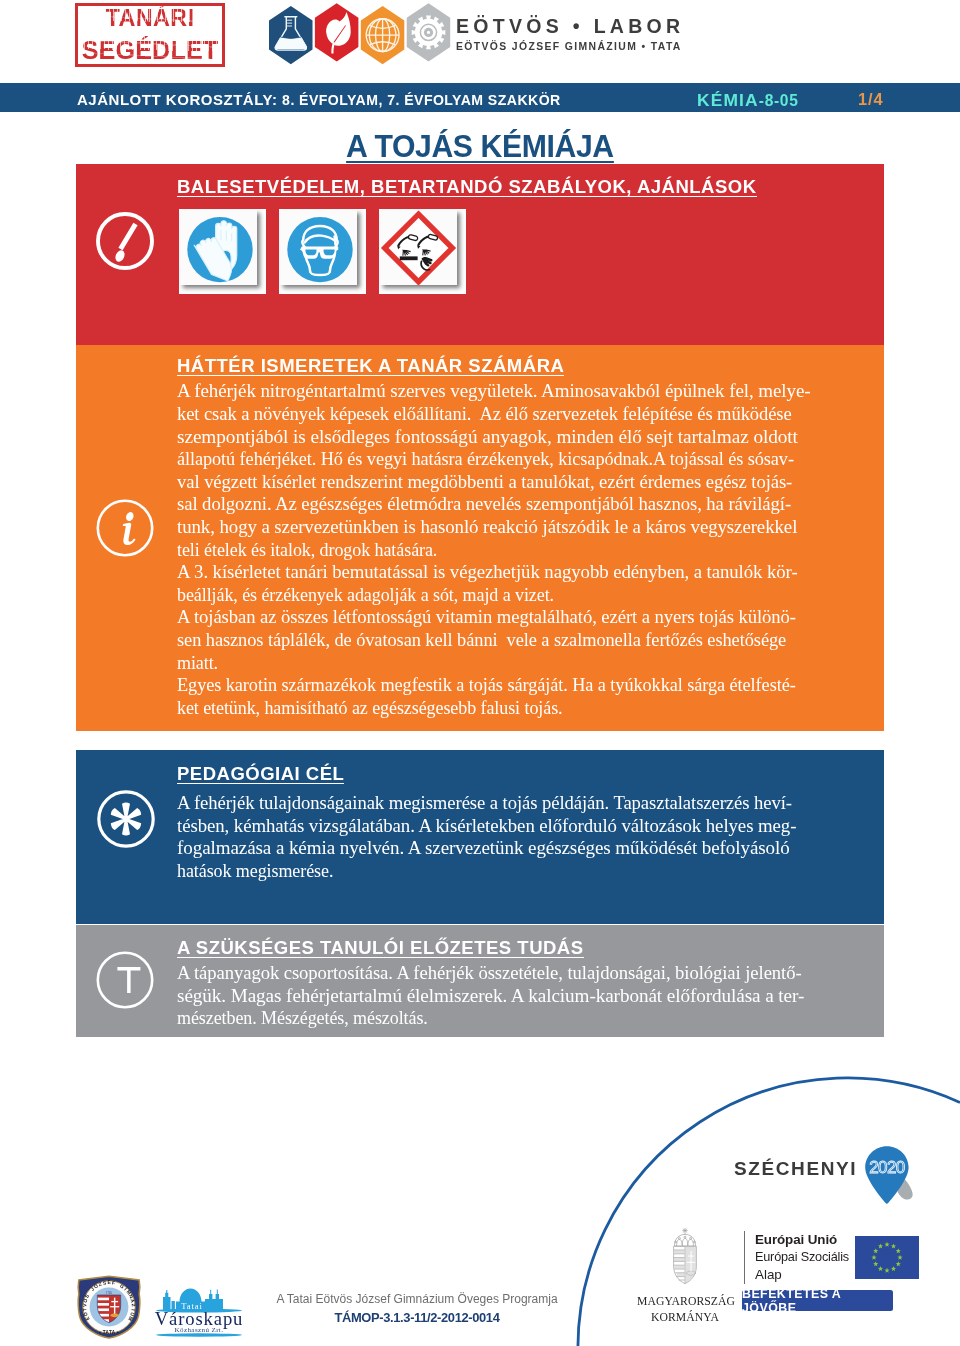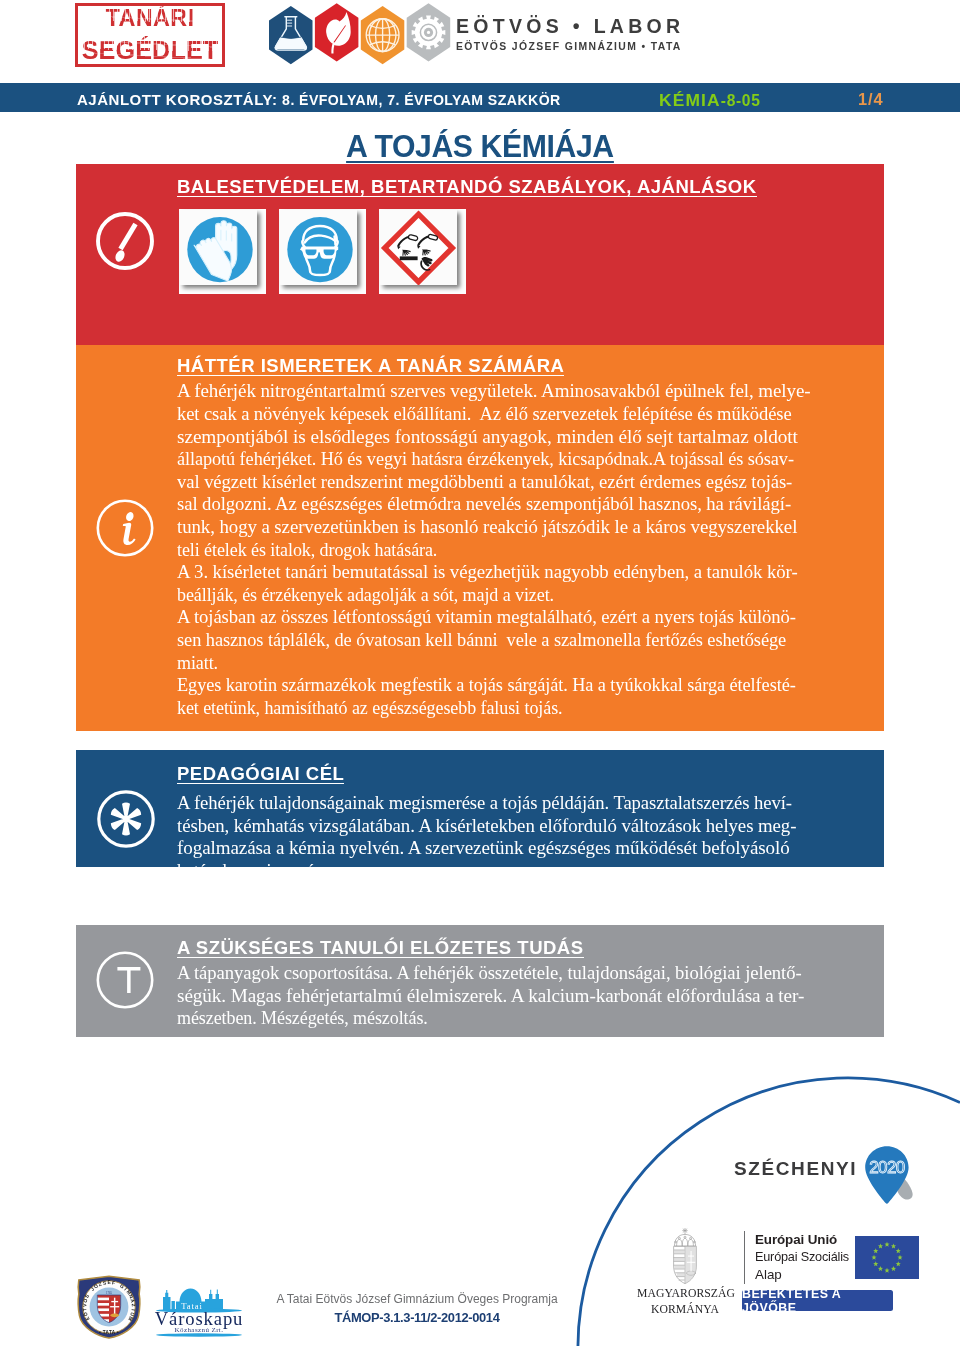--- a/index.html
+++ b/index.html
@@ -47,21 +47,21 @@
   .topbar {
     position:absolute; left:0; top:83px; width:960px; height:29px;
     background:#1b5180;
   }
   .topbar-audience {
     position:absolute; left:77px; top:7.6px; color:#ffffff; white-space:nowrap;
   }
   .aud-b { font-size:15.0px; font-weight:bold; letter-spacing:0.52px; }
   .aud-n { font-size:14.1px; font-weight:bold; letter-spacing:0.45px; }
   .topbar-code {
-    position:absolute; left:659px; top:6.9px; color:#84cc16; white-space:nowrap;
+    position:absolute; left:697px; top:6.9px; color:#5eead4; white-space:nowrap;
   }
   .code-b { font-size:17.4px; font-weight:bold; letter-spacing:1.15px; }
   .code-n { font-size:15.6px; font-weight:bold; letter-spacing:0.65px; }
   .topbar-page {
     position:absolute; left:858px; top:6.6px; color:#e8964a;
     font-size:16.4px; font-weight:bold; letter-spacing:0.9px;
   }
 
   
   .doc-title {
@@ -86,21 +86,21 @@
     text-align:left;
     font-family:Liberation Serif, serif;
   }
   .tline { line-height:22.6px; white-space:nowrap; overflow:visible; }
   .tinner { display:inline-block; transform-origin:0 50%; white-space:pre; }
   .block .body { position:absolute; left:101px; top:0; width:690px; }
   .blk-icon { position:absolute; }
 
   .red   { top:164px;  height:184px; background:#d22f34; }
   .orange{ top:345px;  height:386px; background:#f37b28; }
-  .blue  { top:750px;  height:117px; background:#1b5180; }
+  .blue  { top:750px;  height:174px; background:#1b5180; }
   .gray  { top:909px;  height:112px; background:#96989c;margin-top:16px; }
 
   
   .pictos { position:absolute; left:3px; top:33px; display:flex; gap:23px; }
   .picto { position:relative; line-height:0; }
   .picto::before {
     content:""; position:absolute; left:-1px; top:-1px; width:87px; height:85px;
     background:#fdfdfd; z-index:0;
   }
   .picto > svg { position:relative; z-index:2; filter: drop-shadow(3.2px 3px 2.2px rgba(0,0,0,0.5)); }
@@ -113,21 +113,21 @@
   .prog { position:absolute; left:276px; top:1292px; width:282px; text-align:center; }
   .prog1 { font-size:12.0px; color:#6d6e70; letter-spacing:0.0px; white-space:nowrap; line-height:15px;}
   .prog2 { font-size:12.9px; color:#1d3f73; font-weight:bold; letter-spacing:-0.35px; margin-top:3px; white-space:nowrap; line-height:15px;}
 
   .szechenyi { position:absolute; left:734px; top:1144px; }
   .szw { position:absolute; left:0; top:15px; font-size:19.0px; font-weight:bold; color:#3b3b3d; letter-spacing:1.6px; line-height:19.6px; }
   .szpin { position:absolute; left:130px; top:1px; }
 
   .kormany { position:absolute; left:637px; top:1226px; width:96px; text-align:center; }
   .crest { display:block; margin:0 auto; }
-  .kmtext { margin-top:4px; font-family:"Liberation Serif", serif; color:#27272a;
+  .kmtext { margin-top:12px; font-family:"Liberation Serif", serif; color:#27272a;
             font-variant:small-caps; }
   .km1 { font-size:11.7px; letter-spacing:0.05px; line-height:12.5px; }
   .km2 { font-size:11.7px; letter-spacing:0.05px; line-height:12.5px; margin-top:3.5px; }
 
   .eu { position:absolute; left:744px; top:1231px; display:flex; align-items:flex-start; }
   .eutext { border-left:1.5px solid #6d6e70; padding-left:10px; color:#231f20; width:111px; }
   .eu1 { font-size:13.4px; font-weight:bold; line-height:17.6px; letter-spacing:-0.1px; white-space:nowrap; }
   .eu2 { font-size:12.7px; line-height:17.6px; letter-spacing:-0.2px; white-space:nowrap; }
   .eu3 { font-size:13.4px; line-height:17.6px; white-space:nowrap; }
   .euflag { margin-left:0px; margin-top:5px; }

